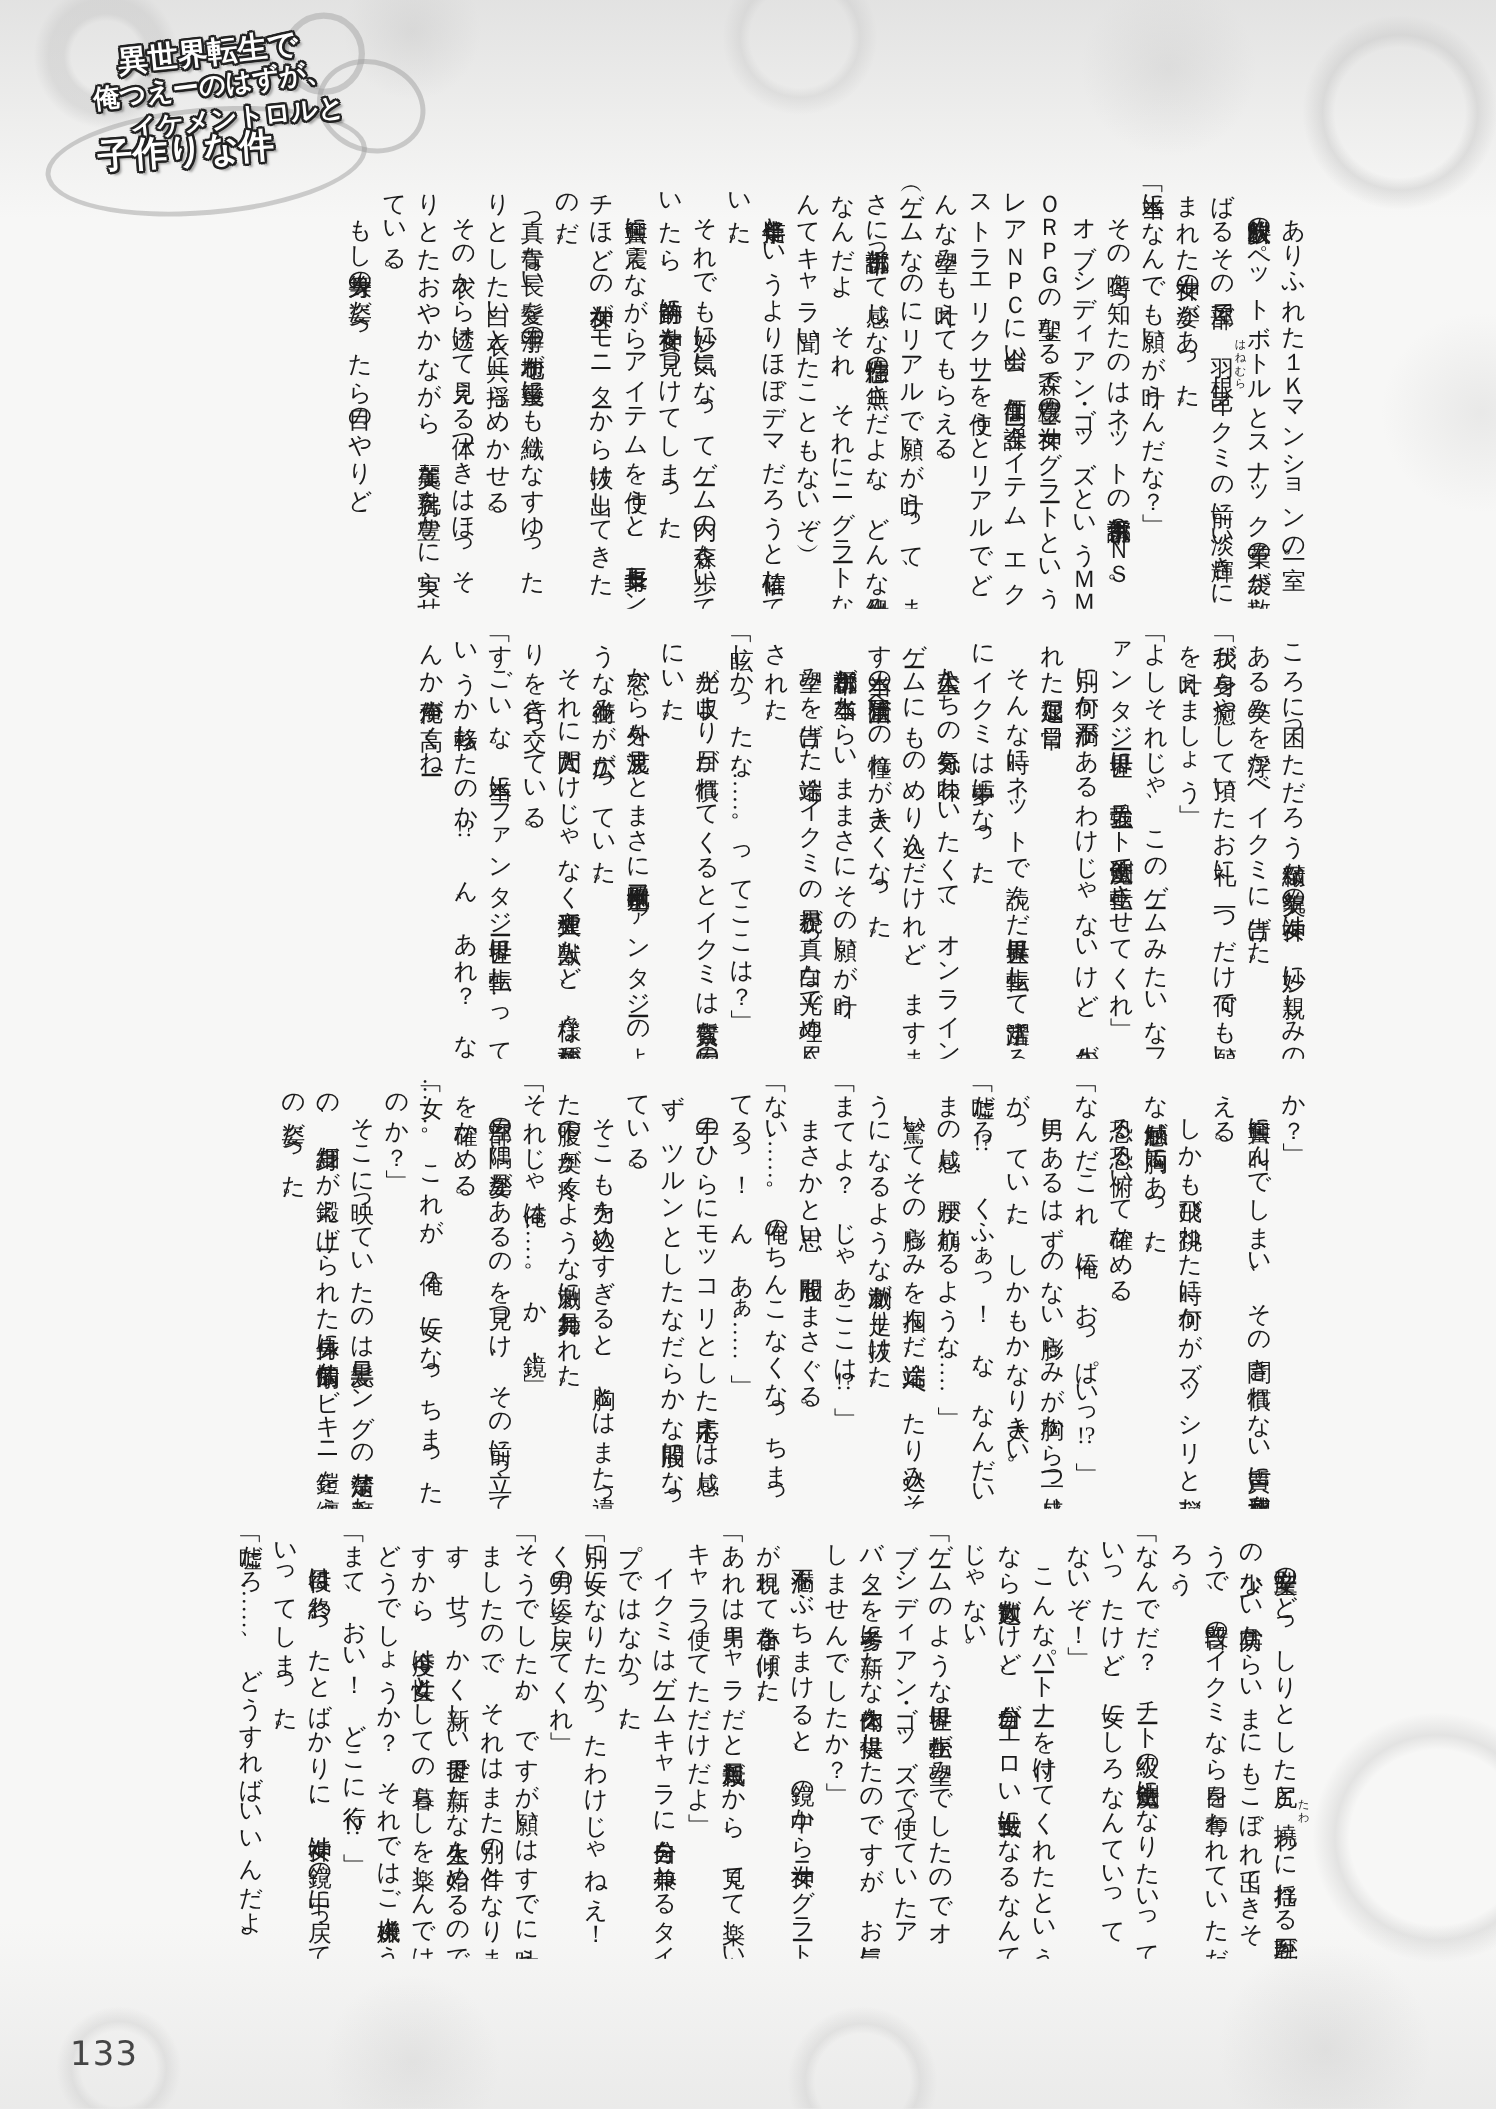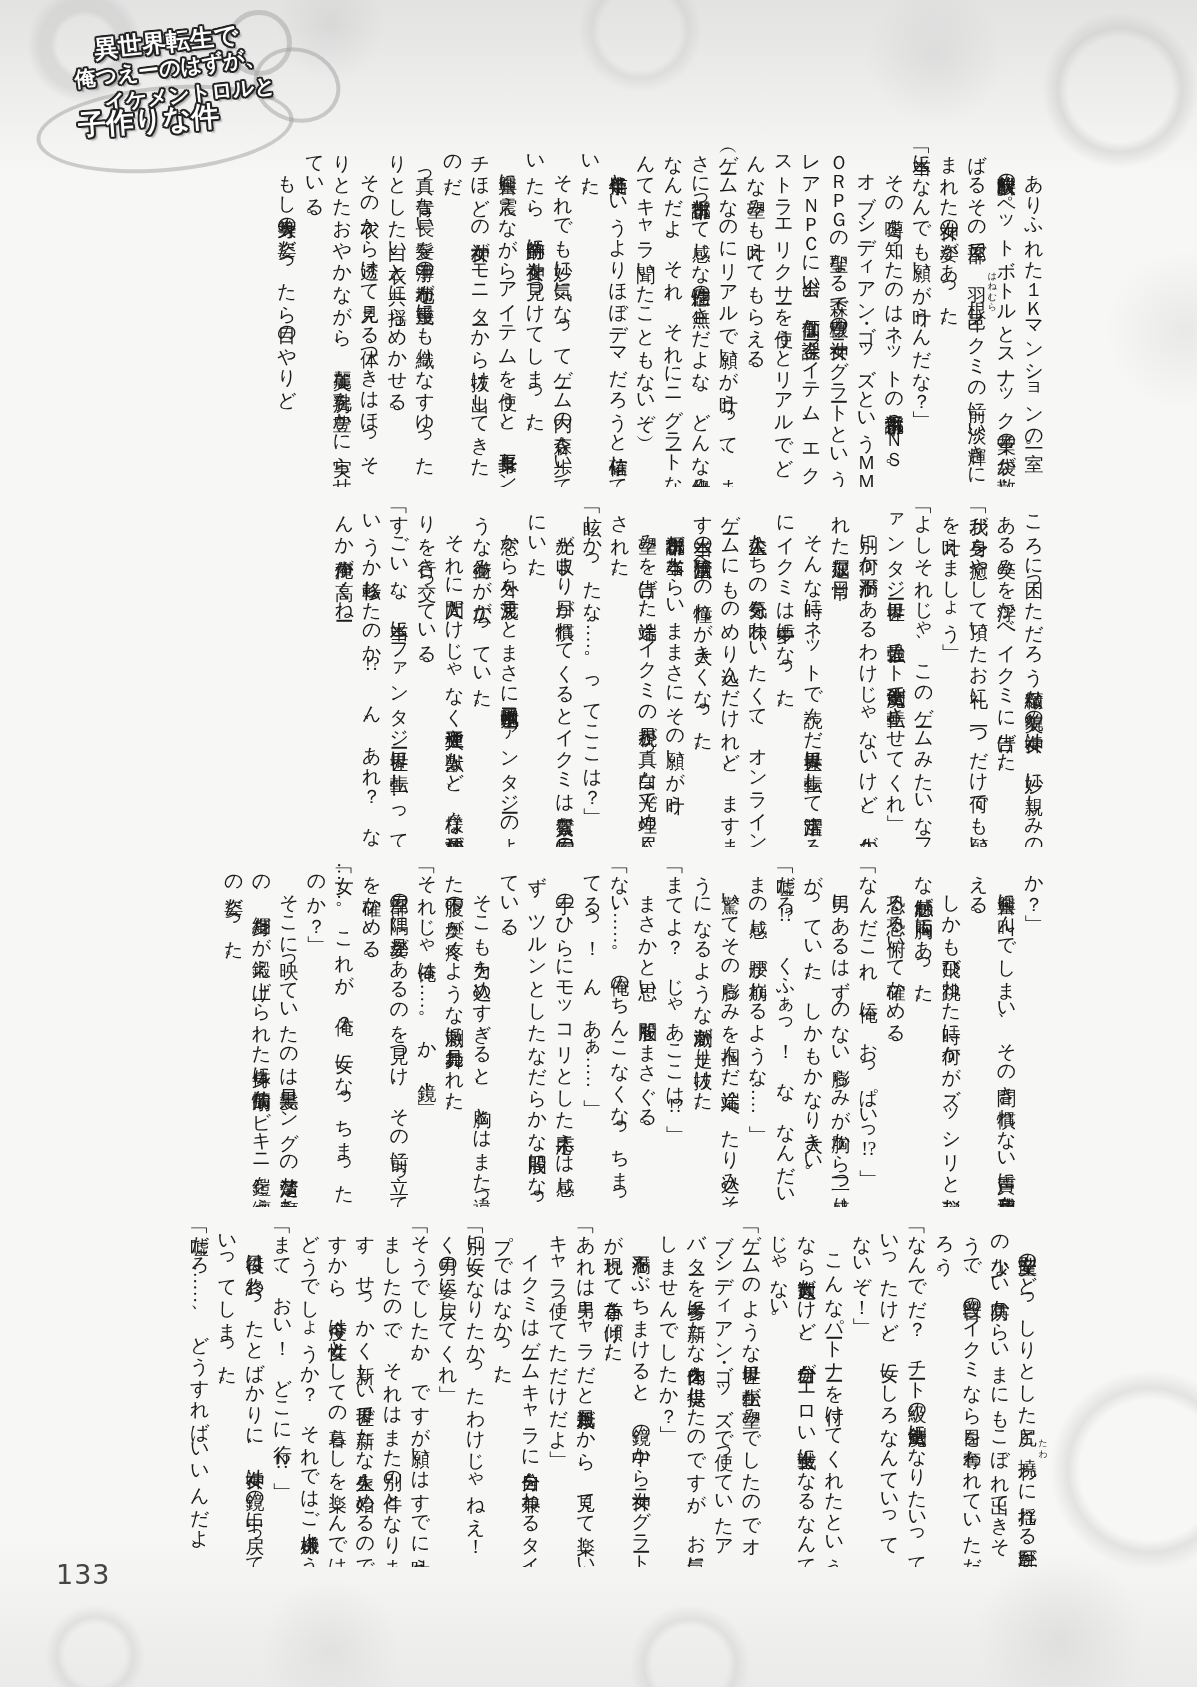--- a/index.html
+++ b/index.html
@@ -56,21 +56,21 @@
   .logo-l2{left:26px;top:46px;font-size:21px;transform:rotate(-7deg);}
   .logo-l3{left:56px;top:72px;font-size:21px;transform:rotate(-6deg);}
   .logo-l4{left:30px;top:94px;font-size:28px;transform:rotate(-4deg);}
   .logo-ring{position:absolute;border-radius:50%;pointer-events:none;}
   .ring1{left:178px;top:2px;width:56px;height:56px;border:5px solid rgba(170,170,170,.55);}
   .ring2{left:205px;top:40px;width:80px;height:66px;border:4px solid rgba(160,160,160,.5);transform:rotate(18deg);}
   .ring3{left:-12px;top:78px;width:250px;height:78px;border:4px solid rgba(150,150,150,.45);border-radius:50%;transform:rotate(-5deg);}
 
   
   .page-number{
-    position:absolute;left:56px;top:1559px;
+    position:absolute;left:56px;top:1628px;
     font-family:"DejaVu Sans","Liberation Sans",sans-serif;
     font-size:27px;color:#454545;letter-spacing:1px;
   }
 </style>
 </head>
 <body>
 
 <div class="page">
 
   <div class="logo">

